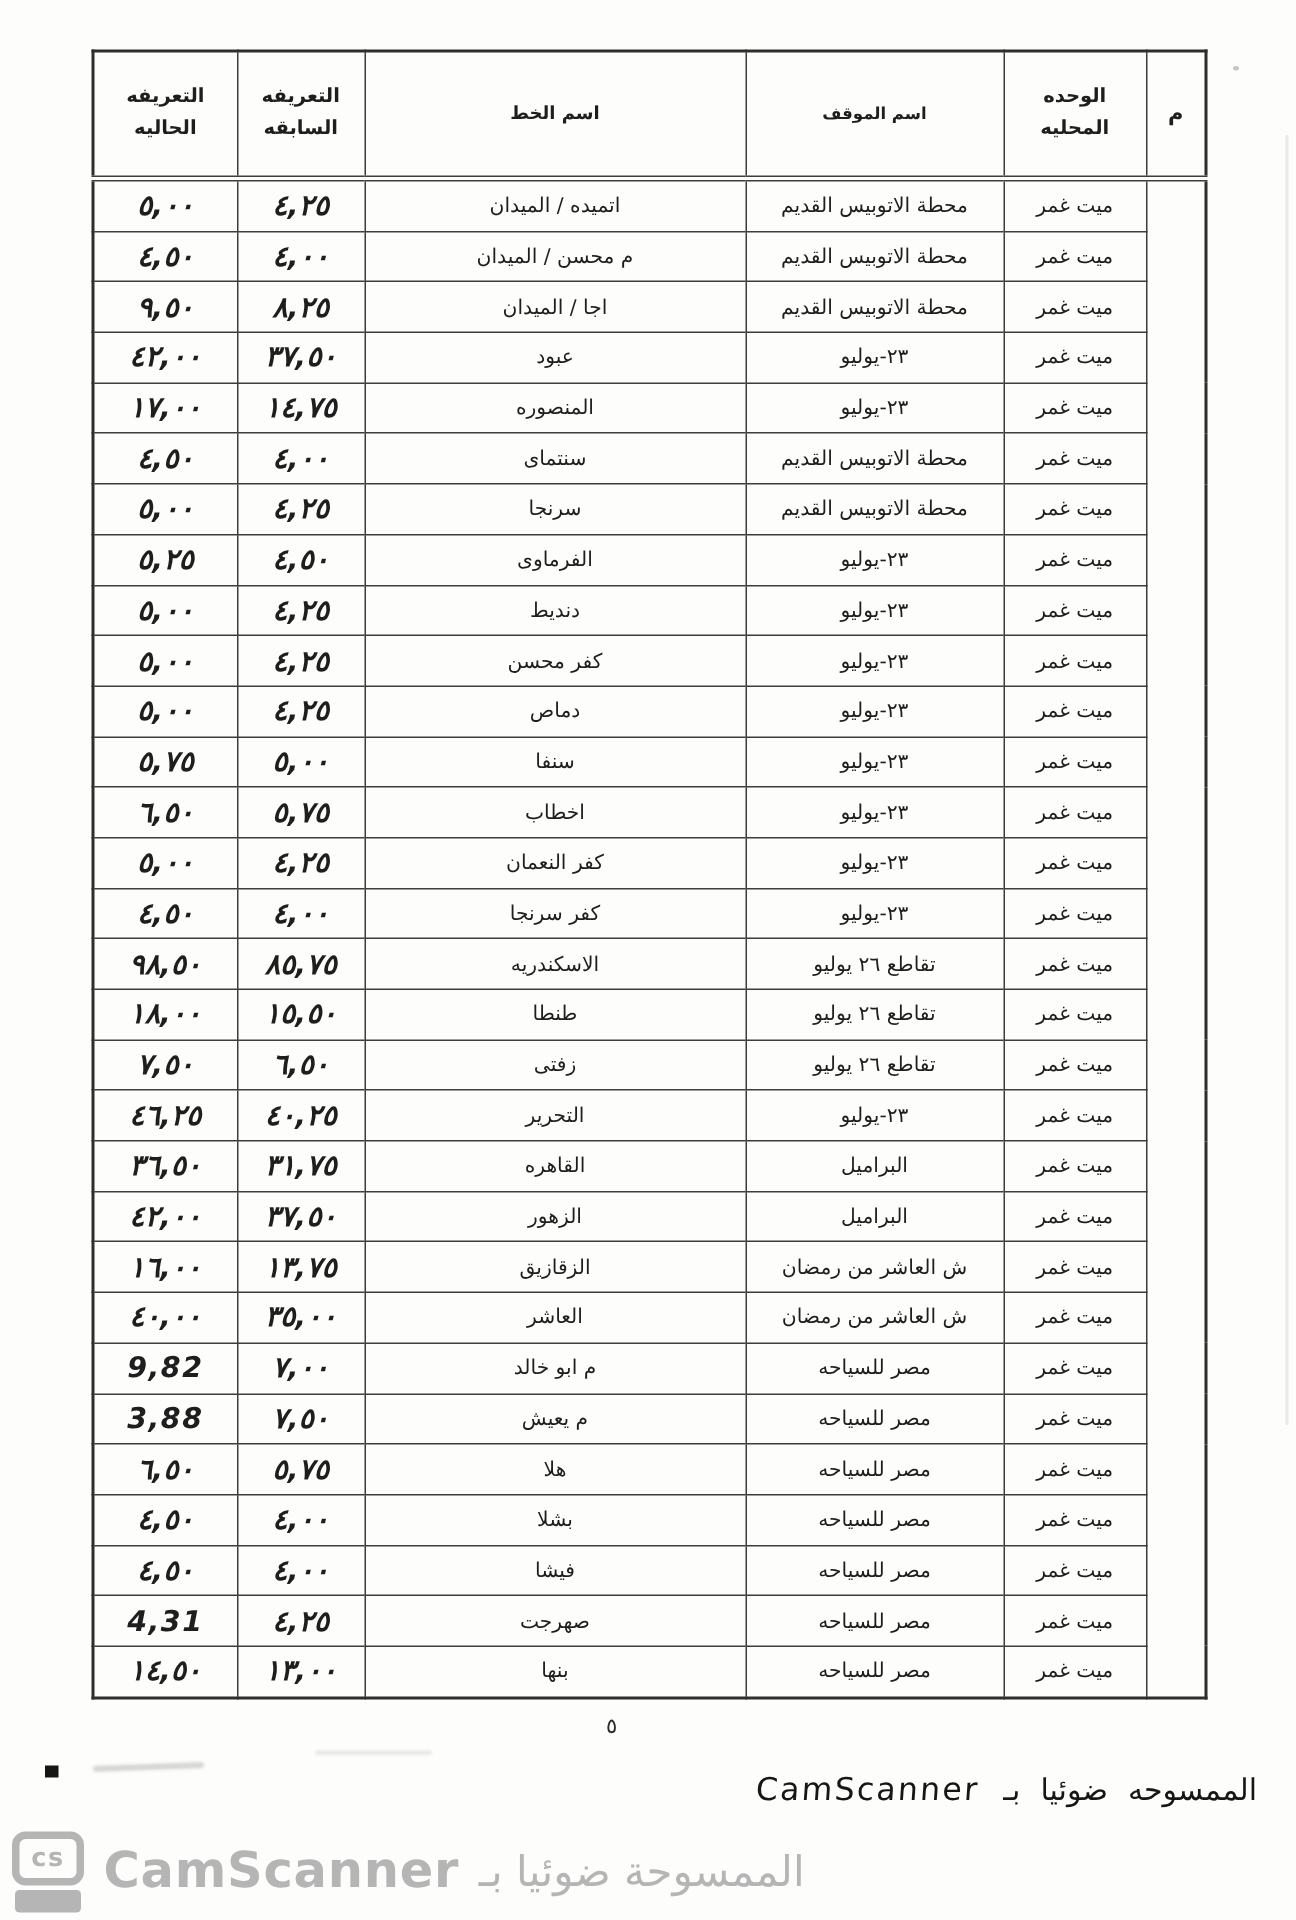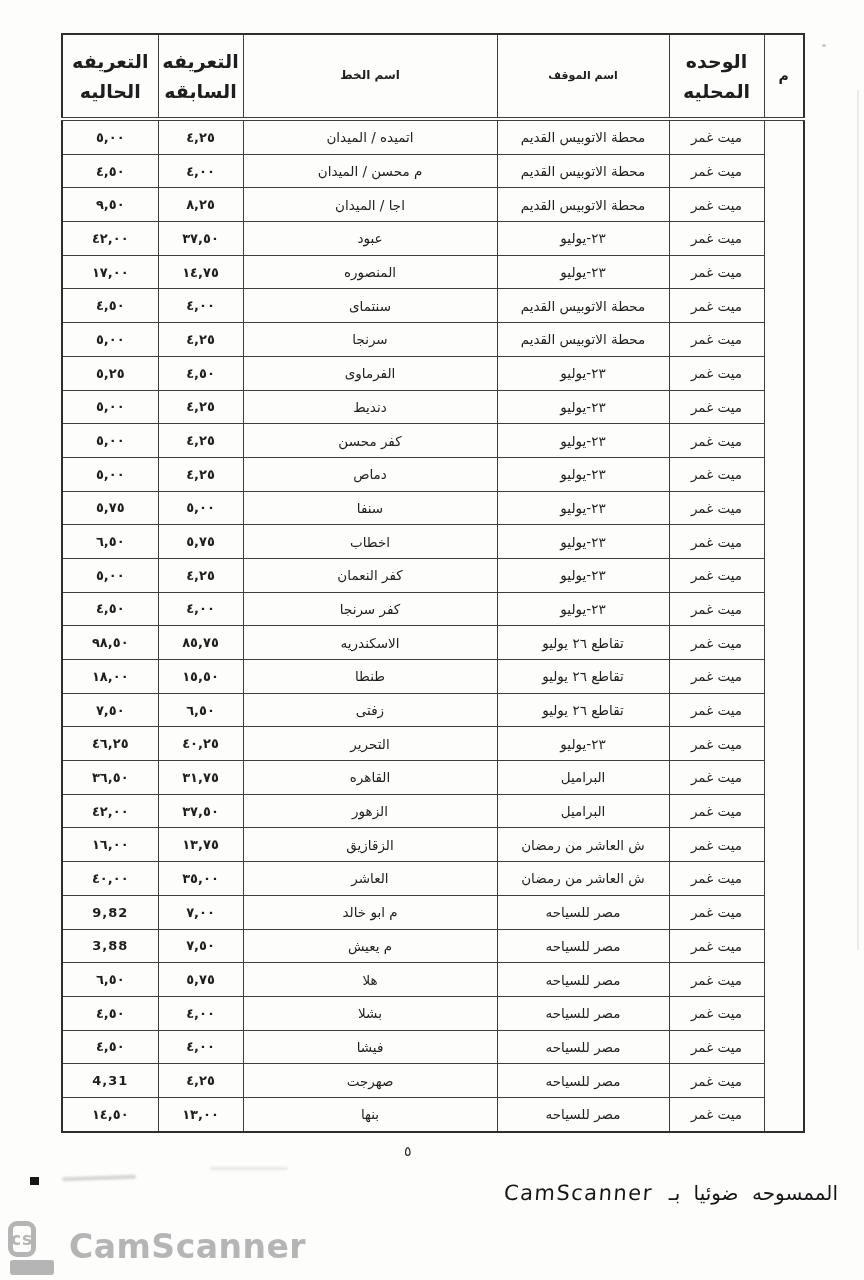--- a/index.html
+++ b/index.html
@@ -25,30 +25,30 @@
   .fare-table th, .fare-table td {
     border:1px solid #3d3d3d;
     text-align:center;
     vertical-align:middle;
     padding:0 2px;
     overflow:hidden;
   }
   .fare-table thead th {
     height:82px;
     font-weight:bold;
-    font-size:19px;
+    font-size:13px;
     line-height:1.6;
     border-bottom:4px double #3d3d3d;
     background:#fdfdfc;
   }
   .fare-table thead th.line-head { font-size:12px; }
   .fare-table thead th.station-head { font-size:11px; }
   .fare-table thead th.serial-head { font-size:14px; }
   .fare-table tbody td { height:32.7px; font-size:13.5px; }
-  .fare-table td.c-num  { font-weight:bold; font-size:13px; letter-spacing:1px; }
+  .fare-table td.c-num  { font-weight:bold; font-size:19px; letter-spacing:1px;font-style:italic; }
   .fare-table td.c-unit, .fare-table td.c-station { font-weight:400; }
   .fare-table td.serial-cell { background:#fdfdfc; }
 
   
   .page-number {
     position:absolute; top:1143px; left:404px;
     font-size:14px; color:#2a2a2a;
   }
 
   
@@ -68,21 +68,21 @@
 
   
   .cam-footer {
     position:absolute; left:8px; top:1221px;
     display:flex; align-items:flex-start; gap:13px;
     color:#b5b5b5;
   }
   .cs-badge { width:48px; flex:0 0 auto; }
   .cs-badge-top {
     box-sizing:border-box;
-    width:28px; height:36px;
+    width:48px; height:36px;
     border:5px solid #b5b5b5;
     border-radius:9px;
     display:flex; align-items:center; justify-content:center;
     font-weight:bold; font-size:17px; letter-spacing:1px;
     color:#b5b5b5;
   }
   .cs-badge-base {
     width:44px; height:15px;
     background:#b5b5b5;
     border-radius:3px;
@@ -352,15 +352,16 @@
   <div class="scan-dot"></div>
 
   <div class="cam-footer">
     <div class="cs-badge">
       <div class="cs-badge-top">
           <span>cs</span>
         </div>
       <div class="cs-badge-base"></div>
     </div>
     <div class="cam-brand">CamScanner</div>
+    <div class="cam-arabic">الممسوحة ضوئيا بـ</div>
   </div>
 
 </div>
 
 </body></html>

